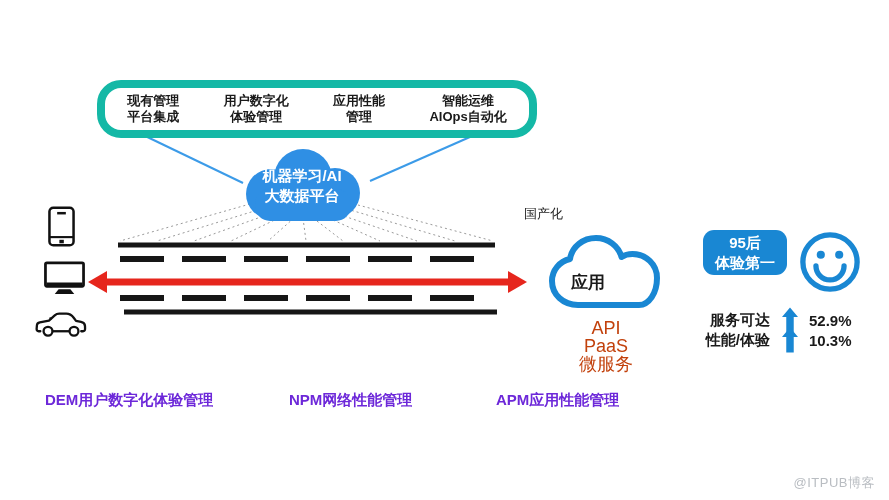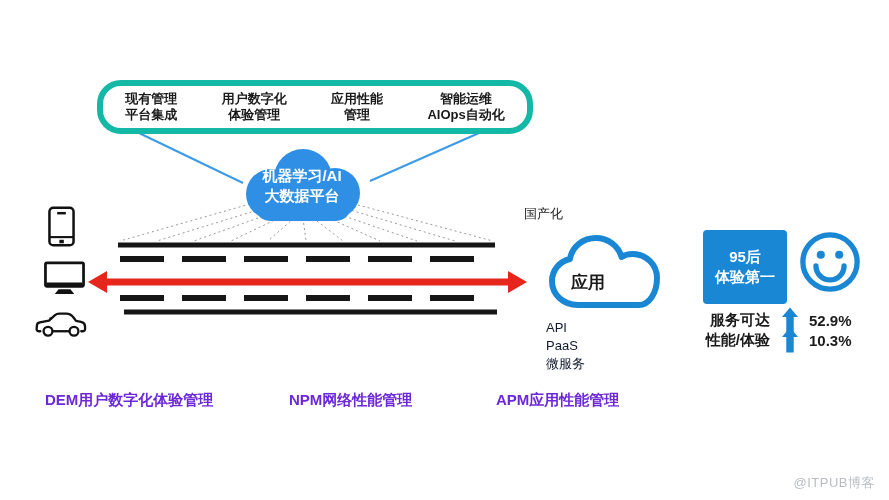--- a/index.html
+++ b/index.html
@@ -1,21 +1,21 @@
 <!DOCTYPE html>
 <html><head>
 <meta charset="utf-8">
 <style>
   html,body{margin:0;padding:0;background:#fff;}
   .canvas{position:relative;width:889px;height:500px;background:#ffffff;overflow:hidden;
           font-family:"Liberation Sans","DejaVu Sans",sans-serif;color:#161616;}
   .abs{position:absolute;}
 
   
-  .bubble{left:97px;top:80px;width:424px;height:42px;border:6px solid #14b8a6;border-radius:24px;
+  .bubble{left:97px;top:80px;width:424px;height:42px;border:8px solid #14b8a6;border-radius:24px;
           display:flex;align-items:center;justify-content:space-around;background:#fff;z-index:3;}
   .bubble-item{text-align:center;font-size:13px;font-weight:700;line-height:1.25;color:#1a1a1a;white-space:nowrap;}
 
   
   .ml-cloud-svg{left:230px;top:147px;width:144px;height:76px;z-index:2;}
   .ml-cloud-text{left:230px;top:166px;width:144px;text-align:center;color:#fff;
                  font-size:15px;font-weight:700;line-height:20px;z-index:4;}
 
   
   .bg-svg{left:0;top:0;width:889px;height:500px;z-index:1;}
@@ -23,24 +23,24 @@
   
   .icon-phone{left:48px;top:206px;width:27px;height:41px;}
   .icon-monitor{left:44px;top:261px;width:41px;height:36px;}
   .icon-car{left:35px;top:311px;width:52px;height:27px;}
 
   
   .domestic{left:524px;top:205px;font-size:13px;color:#222;}
   .app-cloud-svg{left:546px;top:233px;width:120px;height:82px;}
   .app-cloud-label{left:528px;top:271px;width:120px;text-align:center;
                    font-size:17px;font-weight:700;color:#1a1a1a;z-index:2;}
-  .app-stack{left:546px;top:319px;width:120px;text-align:left;font-size:13px;line-height:18px;color:#0f172a;}
+  .app-stack{left:546px;top:319px;width:120px;text-align:center;font-size:18px;line-height:18px;color:#c2410c;}
 
   
-  .exp-badge{left:703px;top:230px;width:84px;height:74px;background:#1987d3;border-radius:4px;
+  .exp-badge{left:703px;top:230px;width:84px;height:45px;background:#1987d3;border-radius:11px;
              color:#fff;font-size:15px;font-weight:700;line-height:20px;text-align:center;
              display:flex;flex-direction:column;justify-content:center;}
   .icon-smiley{left:799px;top:231px;width:62px;height:62px;}
 
   
   .stat-row{left:690px;height:30px;display:flex;align-items:center;}
   .stat-row.r1{top:305px;}
   .stat-row.r2{top:325px;justify-content:center;}
   .stat-label{width:80px;text-align:right;font-size:15px;font-weight:700;color:#1a1a1a;white-space:nowrap;}
   .stat-arrow{width:16px;height:26px;margin:0 11px 0 12px;flex:0 0 auto;}

